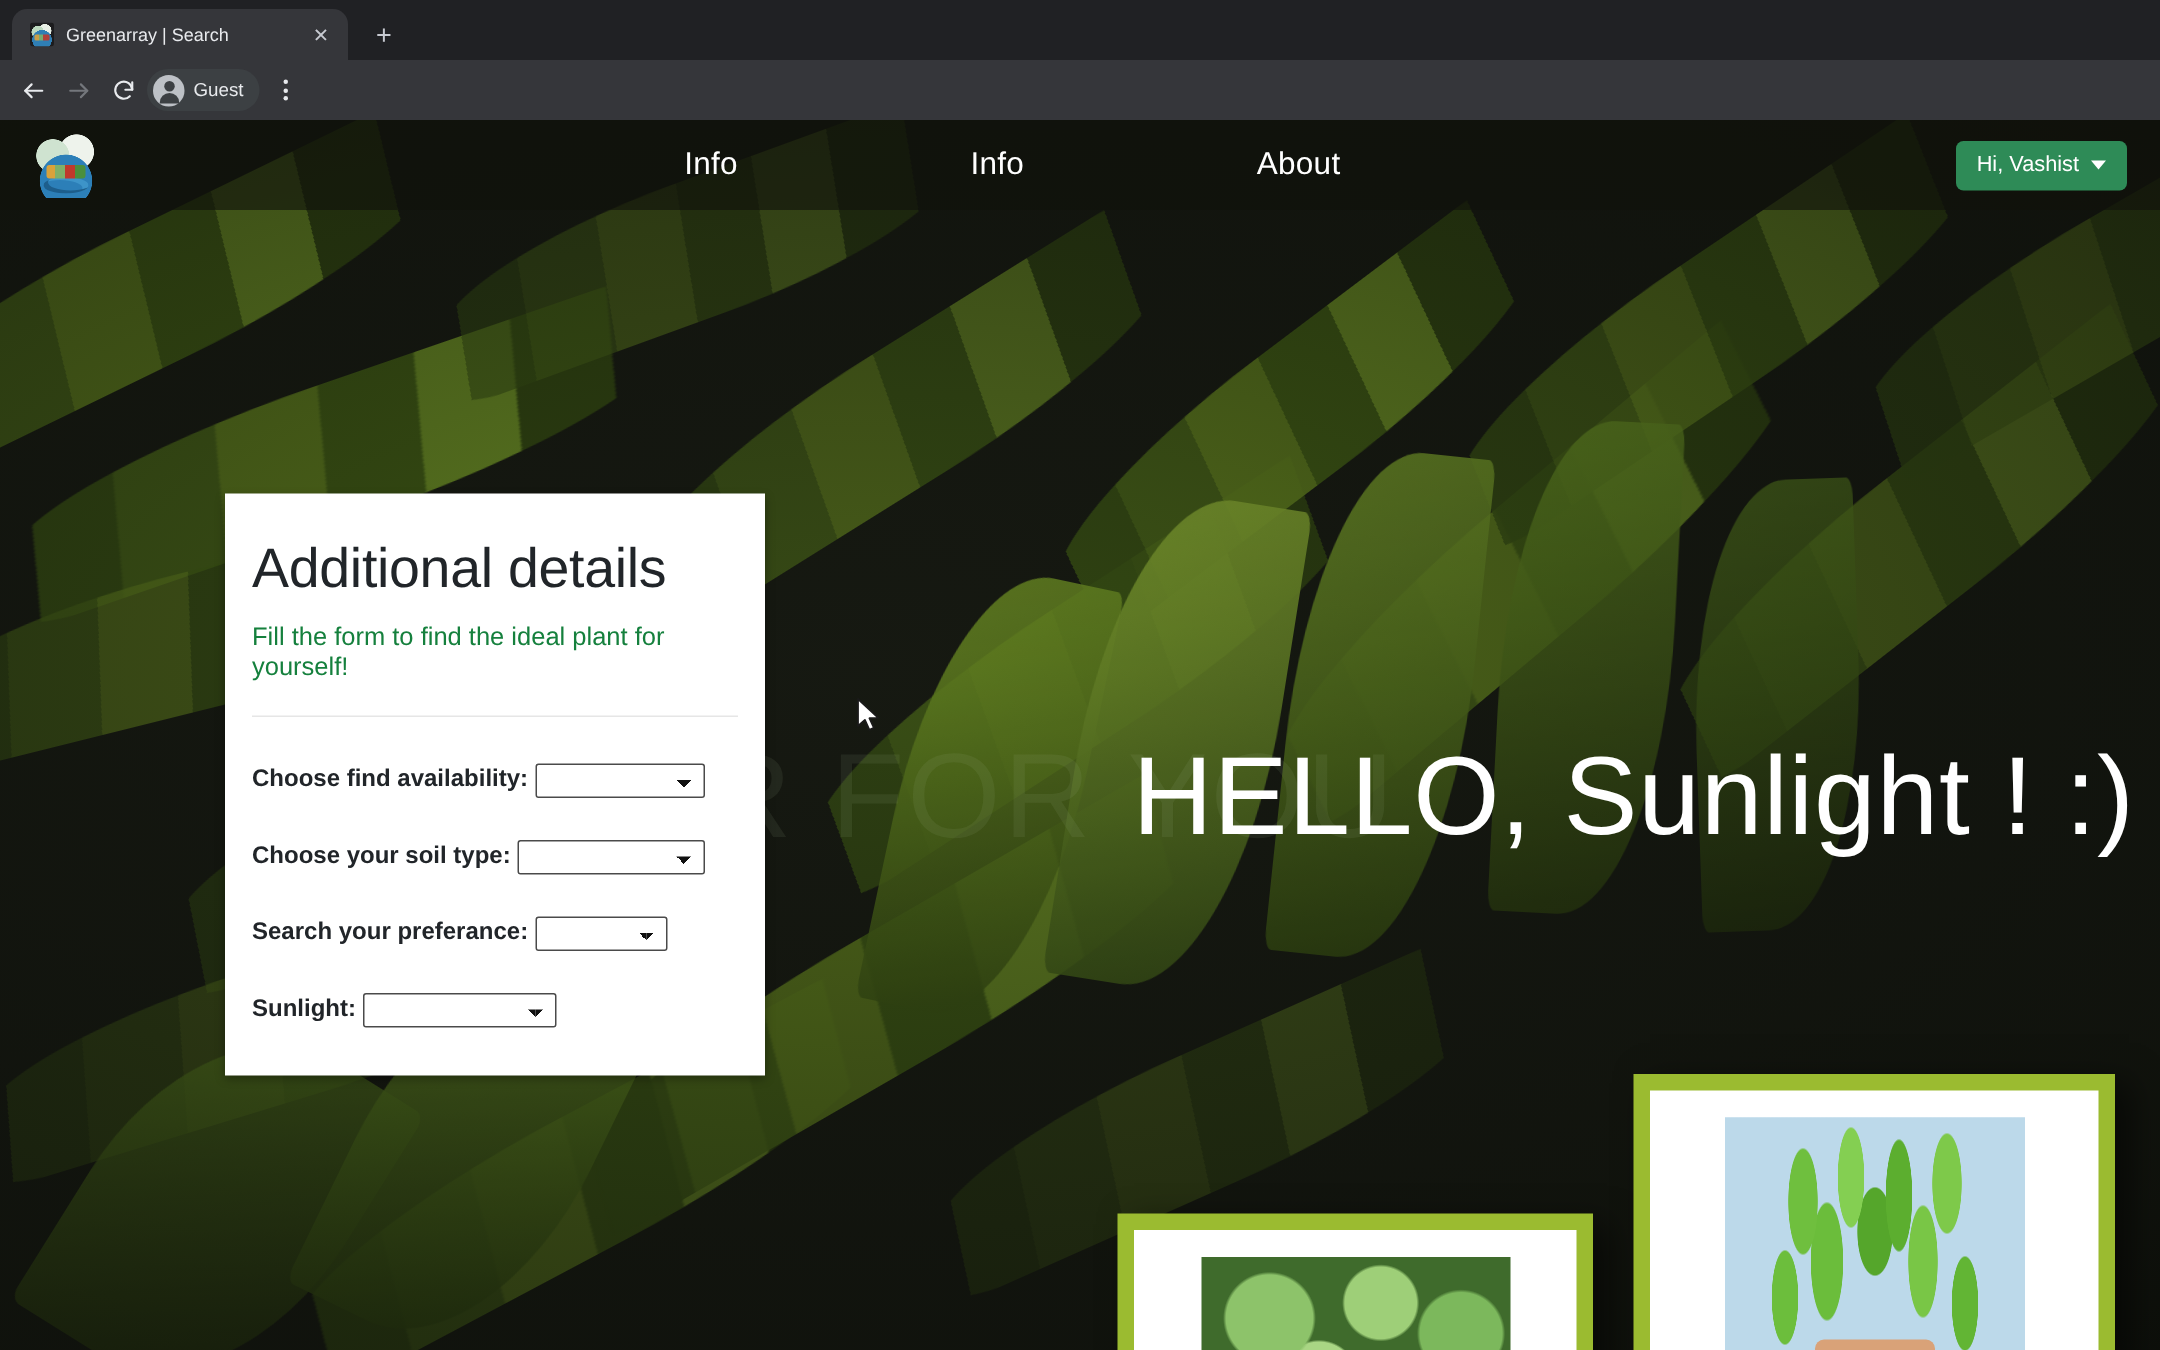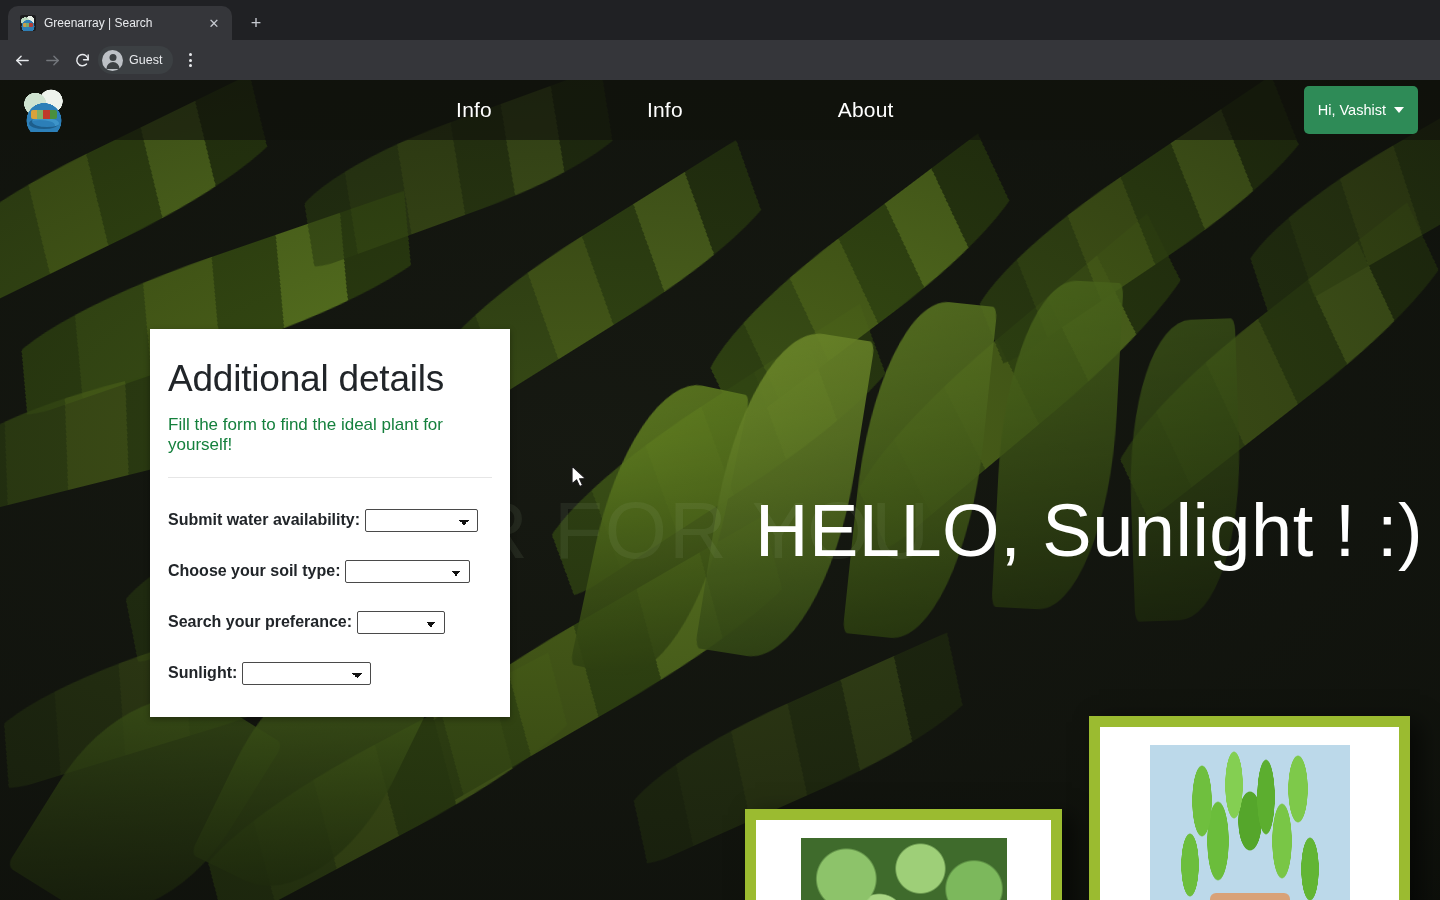--- a/index.html
+++ b/index.html
@@ -160,21 +160,21 @@
   .nav-links {
     flex:1; display:flex; align-items:center; justify-content:center; gap:155px;
     margin-left:-20px;
   }
   .nav-links a {
     color:#ffffff; text-decoration:none; font-size:21px; font-weight:400;
     letter-spacing:.2px;
   }
   .user-btn {
     margin-right:22px; background:#2e8b57; border:none; color:#fff;
-    height:48px; padding:0 14px; border-radius:5px; font-size:14.5px;
+    height:33px; padding:0 14px; border-radius:5px; font-size:14.5px;
     display:flex; align-items:center; gap:8px; cursor:pointer;
     font-family:"Liberation Sans", sans-serif;
   }
   .user-btn .caret {
     width:0; height:0; border-left:5px solid transparent;
     border-right:5px solid transparent; border-top:6px solid #fff;
     display:inline-block;
   }
 
   
@@ -394,21 +394,21 @@
         </div>
       </div>
     </div>
 
     <div class="form-card">
       <h1>Additional details</h1>
       <p class="lead">Fill the form to find the ideal plant for yourself!</p>
       <div class="hr"></div>
       <div class="form-rows">
         <div class="form-row">
-          <label>Submit water availability:</label>
+          <label>Choose find availability:</label>
           <select class="sel-w1"><option></option></select>
         </div>
         <div class="form-row">
           <label>Choose your soil type:</label>
           <select class="sel-w2"><option></option></select>
         </div>
         <div class="form-row">
           <label>Search your preferance:</label>
           <select class="sel-w3"><option></option></select>
         </div>

